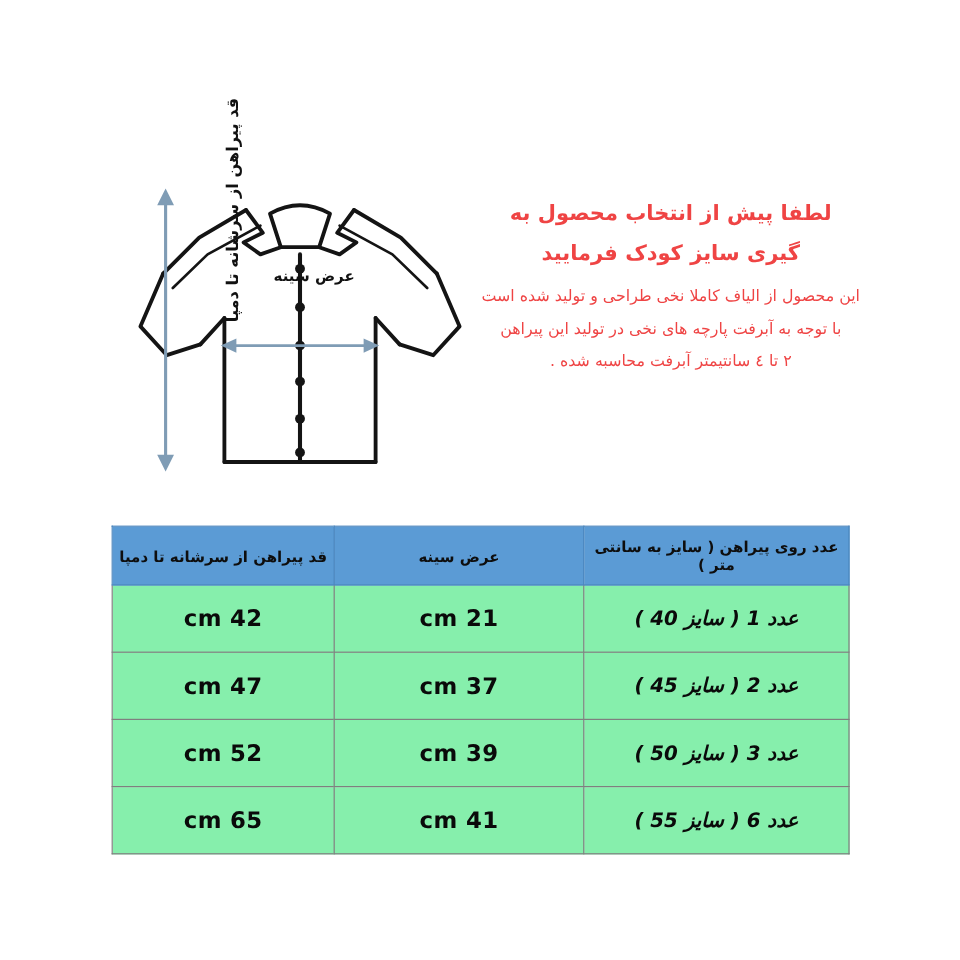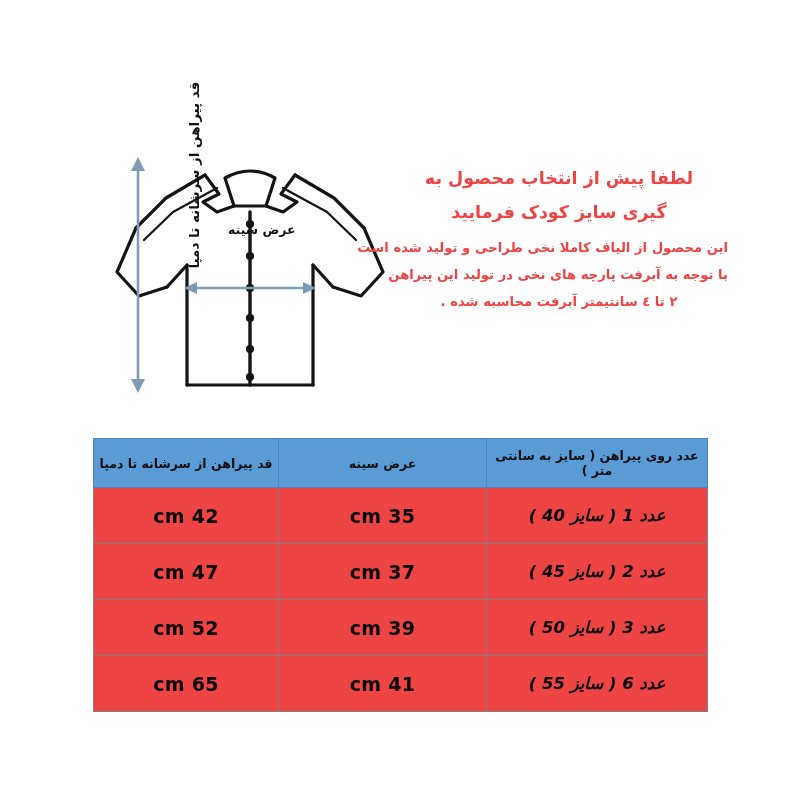--- a/index.html
+++ b/index.html
@@ -76,21 +76,21 @@
   }
   .copy .headline {
     font-size: 17.5px;
     font-weight: bold;
     line-height: 1.92;
     letter-spacing: 0px;
   }
   .copy .body {
     margin-top: 6px;
     font-size: 13.2px;
-    font-weight: bold;
+    font-weight: normal;
     line-height: 2.02;
   }
   .copy .body div { white-space: nowrap; }
 
   
   .table {
     position: absolute;
     left: 93px;
     top: 438px;
     width: 614px;
@@ -106,21 +106,21 @@
   }
   .table thead th {
     background: #5b9bd5;
     color: #0e0e0e;
     height: 48px;
     font-size: 12.5px;
     font-weight: bold;
     border-color: #4a86bd;
   }
   .table tbody td {
-    background: #ef4444;
+    background: #86efac;
     height: 55px;
     font-size: 19px;
     font-weight: bold;
     color: #0a0a0a;
     letter-spacing: 0.3px;
   }
   .table tbody td.size-cell {
     font-size: 16.5px;
     letter-spacing: 0.2px;
     font-style: italic;
@@ -218,21 +218,21 @@
     <thead>
       <tr>
         <th>عدد روی پیراهن  ( سایز به سانتی متر )</th>
         <th>عرض سینه</th>
         <th>قد پیراهن از سرشانه تا دمپا</th>
       </tr>
     </thead>
     <tbody>
       <tr>
         <td class="size-cell">عدد 1 ( سایز 40 )</td>
-        <td>35 cm</td>
+        <td>21 cm</td>
         <td>42 cm</td>
       </tr>
       <tr>
         <td class="size-cell">عدد 2 ( سایز 45 )</td>
         <td>37 cm</td>
         <td>47 cm</td>
       </tr>
       <tr>
         <td class="size-cell">عدد 3 ( سایز 50 )</td>
         <td>39 cm</td>

